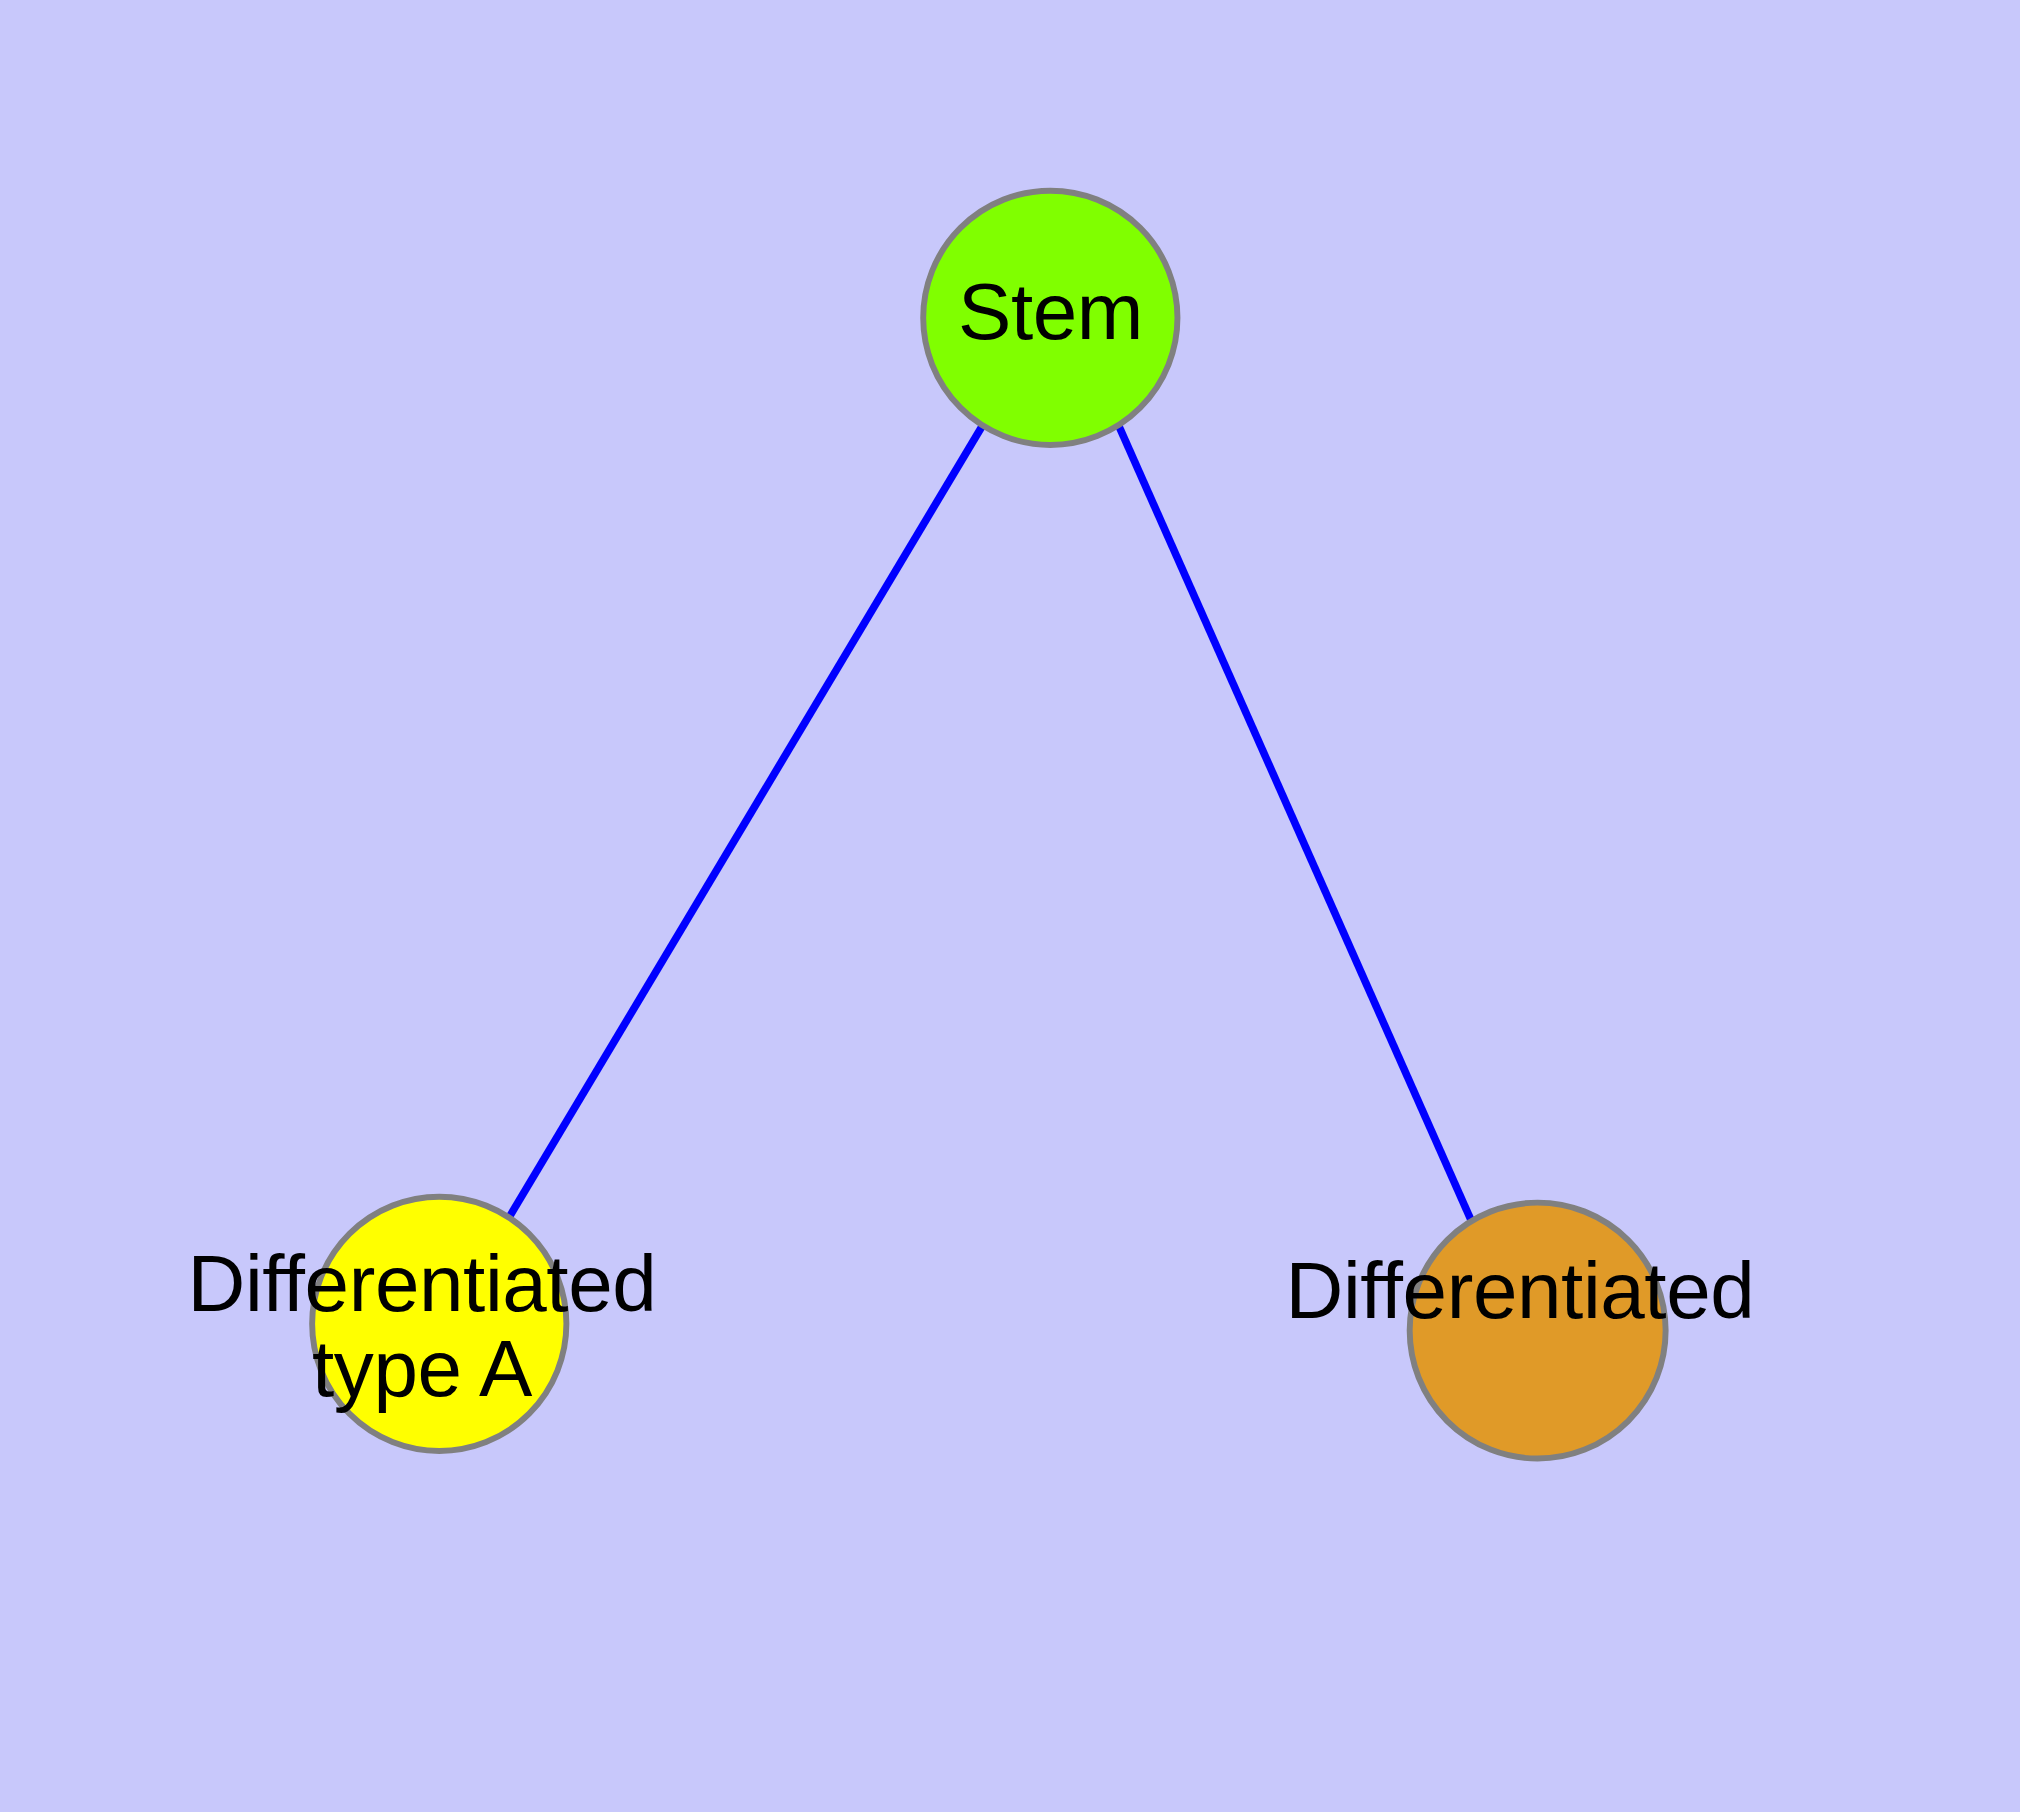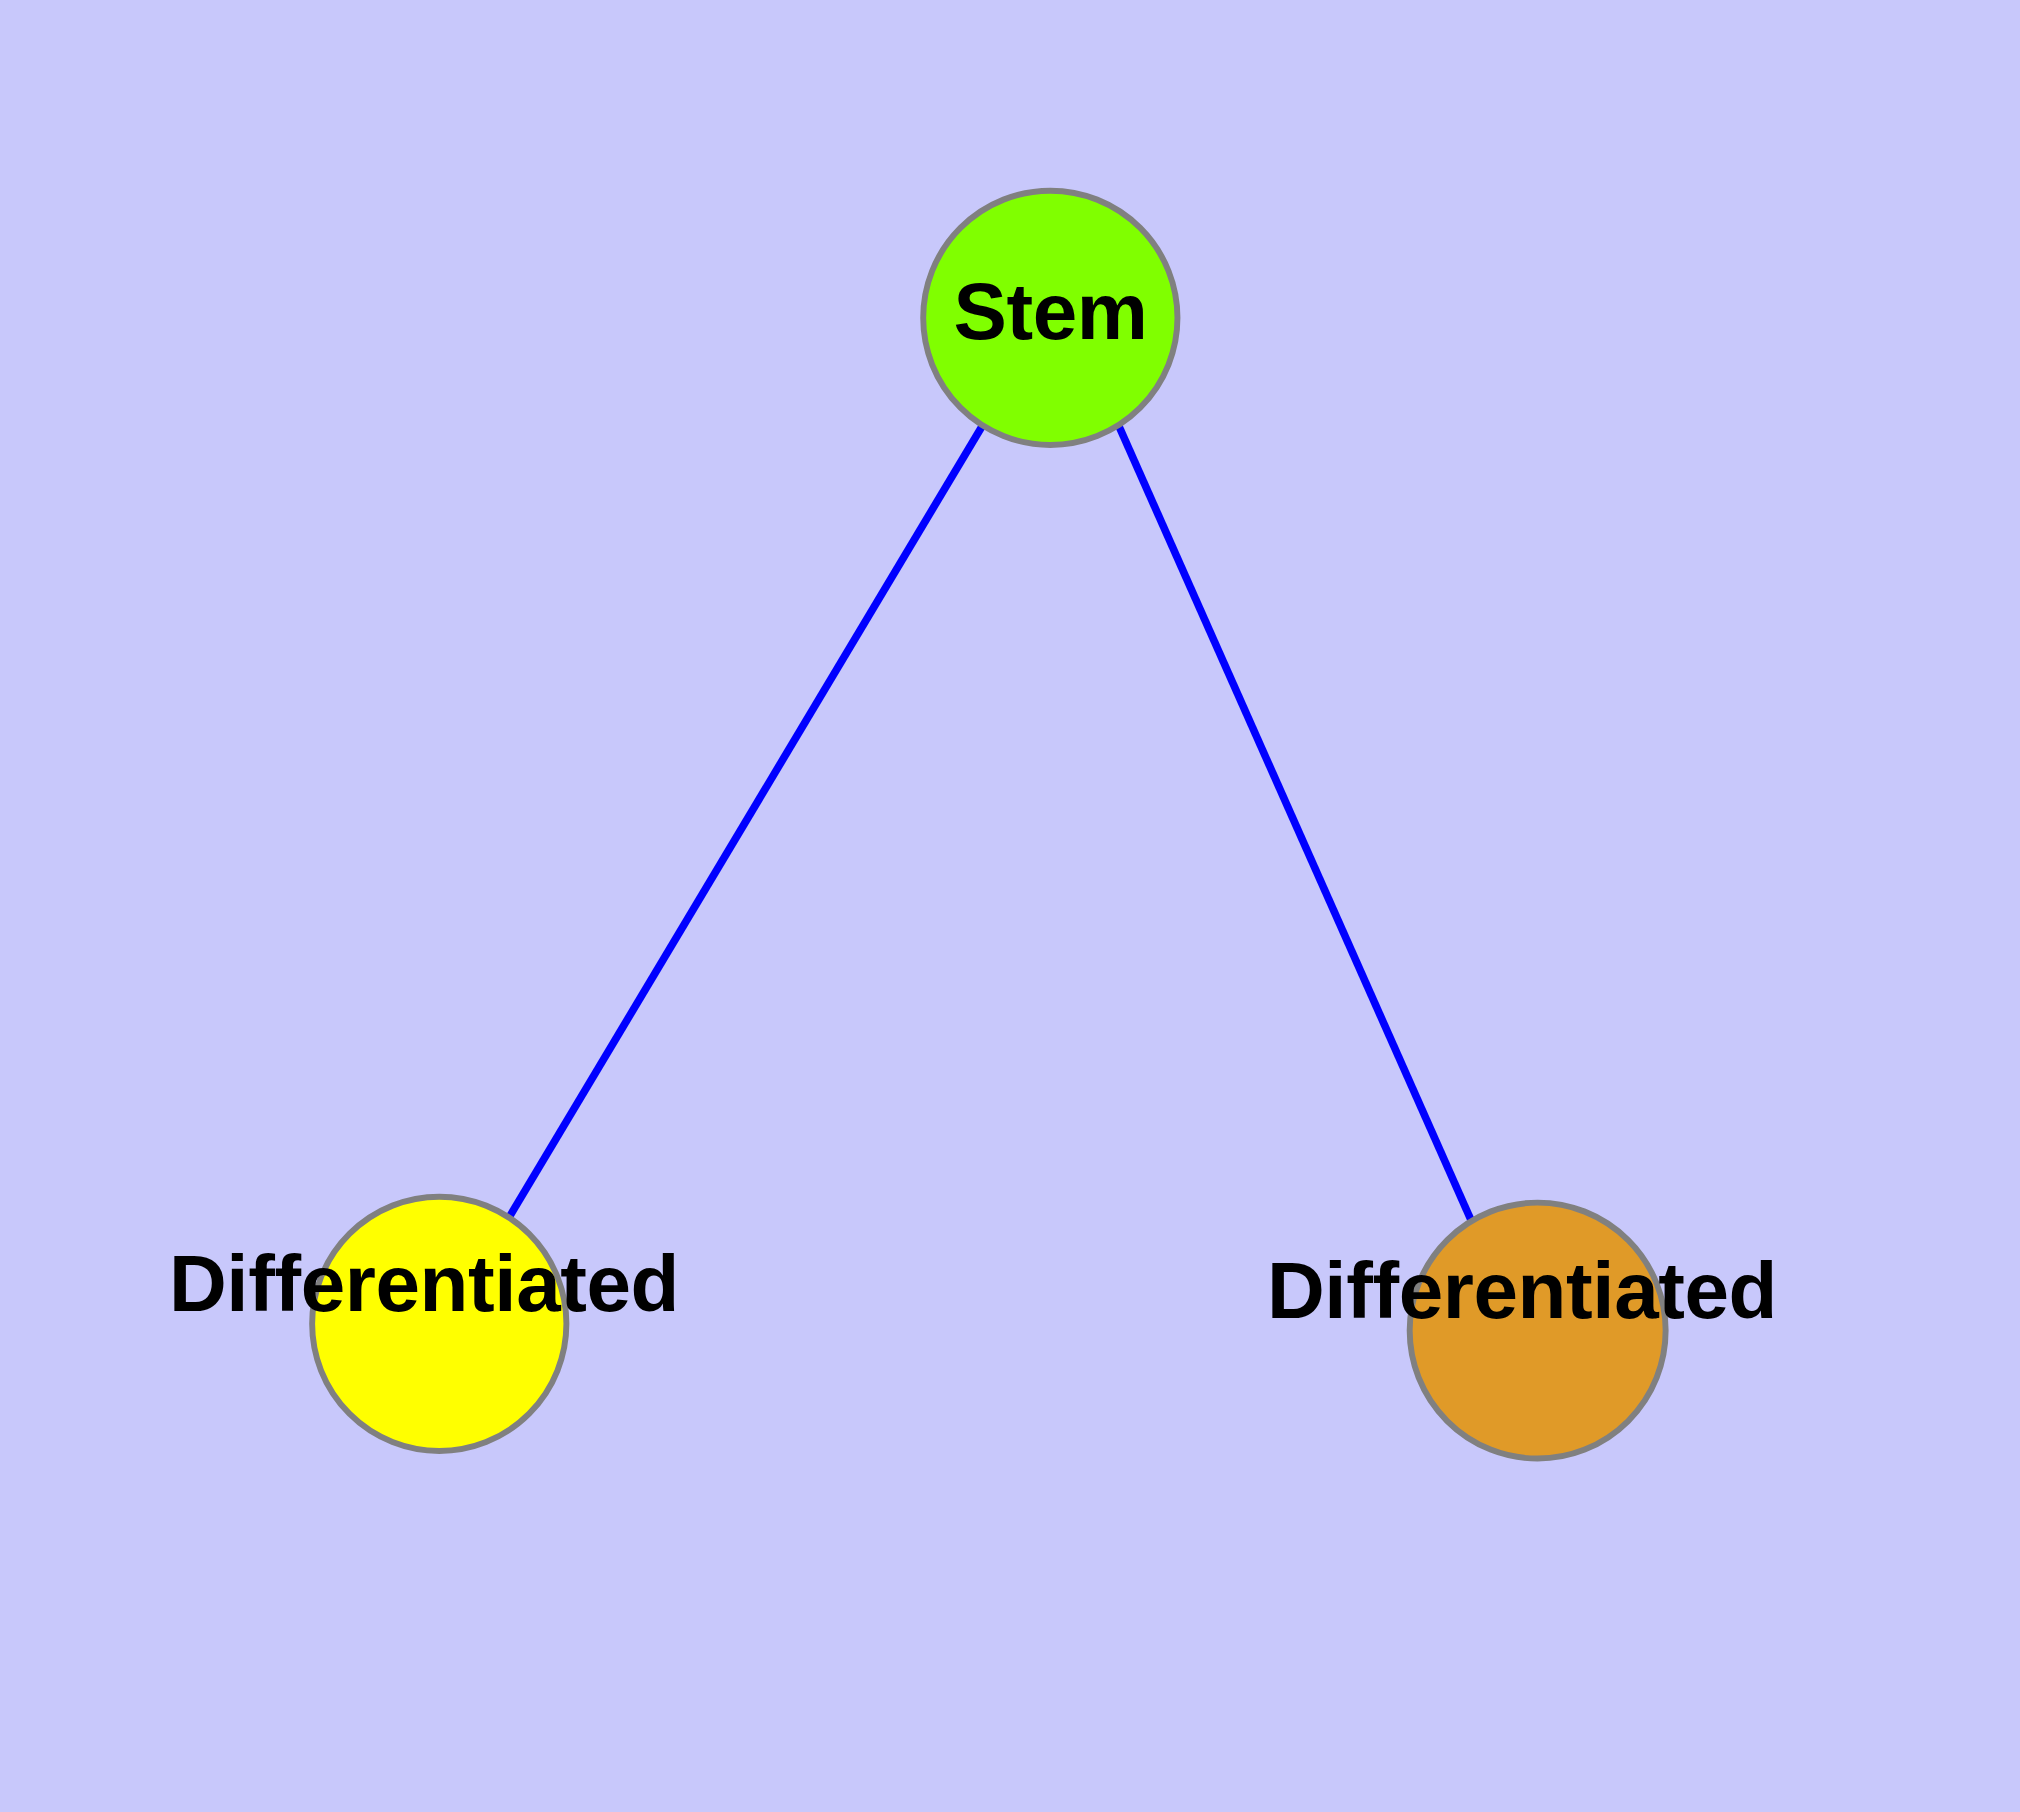--- a/index.html
+++ b/index.html
@@ -24,21 +24,21 @@
   }
   #graph-svg {
     position: absolute;
     left: 0;
     top: 0;
     width: 2021px;
     height: 1812px;
   }
   .node-label {
     position: absolute;
-    font-weight: bold;
+    font-weight: normal;
     color: #000000;
     text-align: center;
     line-height: 1.06;
     white-space: pre;
     letter-spacing: -0.4px;
     pointer-events: none;
   }
   #label-stem {
     font-size: 80px;
     left: 796px;
@@ -72,18 +72,18 @@
       </g>
     <g id="nodes-layer">
         <circle cx="1239" cy="375" r="150" fill="#80ff00" stroke="#808080" stroke-width="7"></circle>
         <circle cx="518" cy="1562" r="150" fill="#ffff00" stroke="#808080" stroke-width="7"></circle>
         <circle cx="1814" cy="1570" r="151" fill="#e09a28" stroke="#808080" stroke-width="7"></circle>
       </g>
   </svg>
 
   <div class="node-label" id="label-stem"><span>Stem</span></div>
 
-  <div class="node-label" id="label-type-a"><span>Differentiated</span><br></div>
+  <div class="node-label" id="label-type-a"><span>Differentiated</span><br><span>type A</span></div>
 
   <div class="node-label" id="label-type-b"><span>Differentiated</span><br></div>
 
 </div>
 
 
 </body></html>

